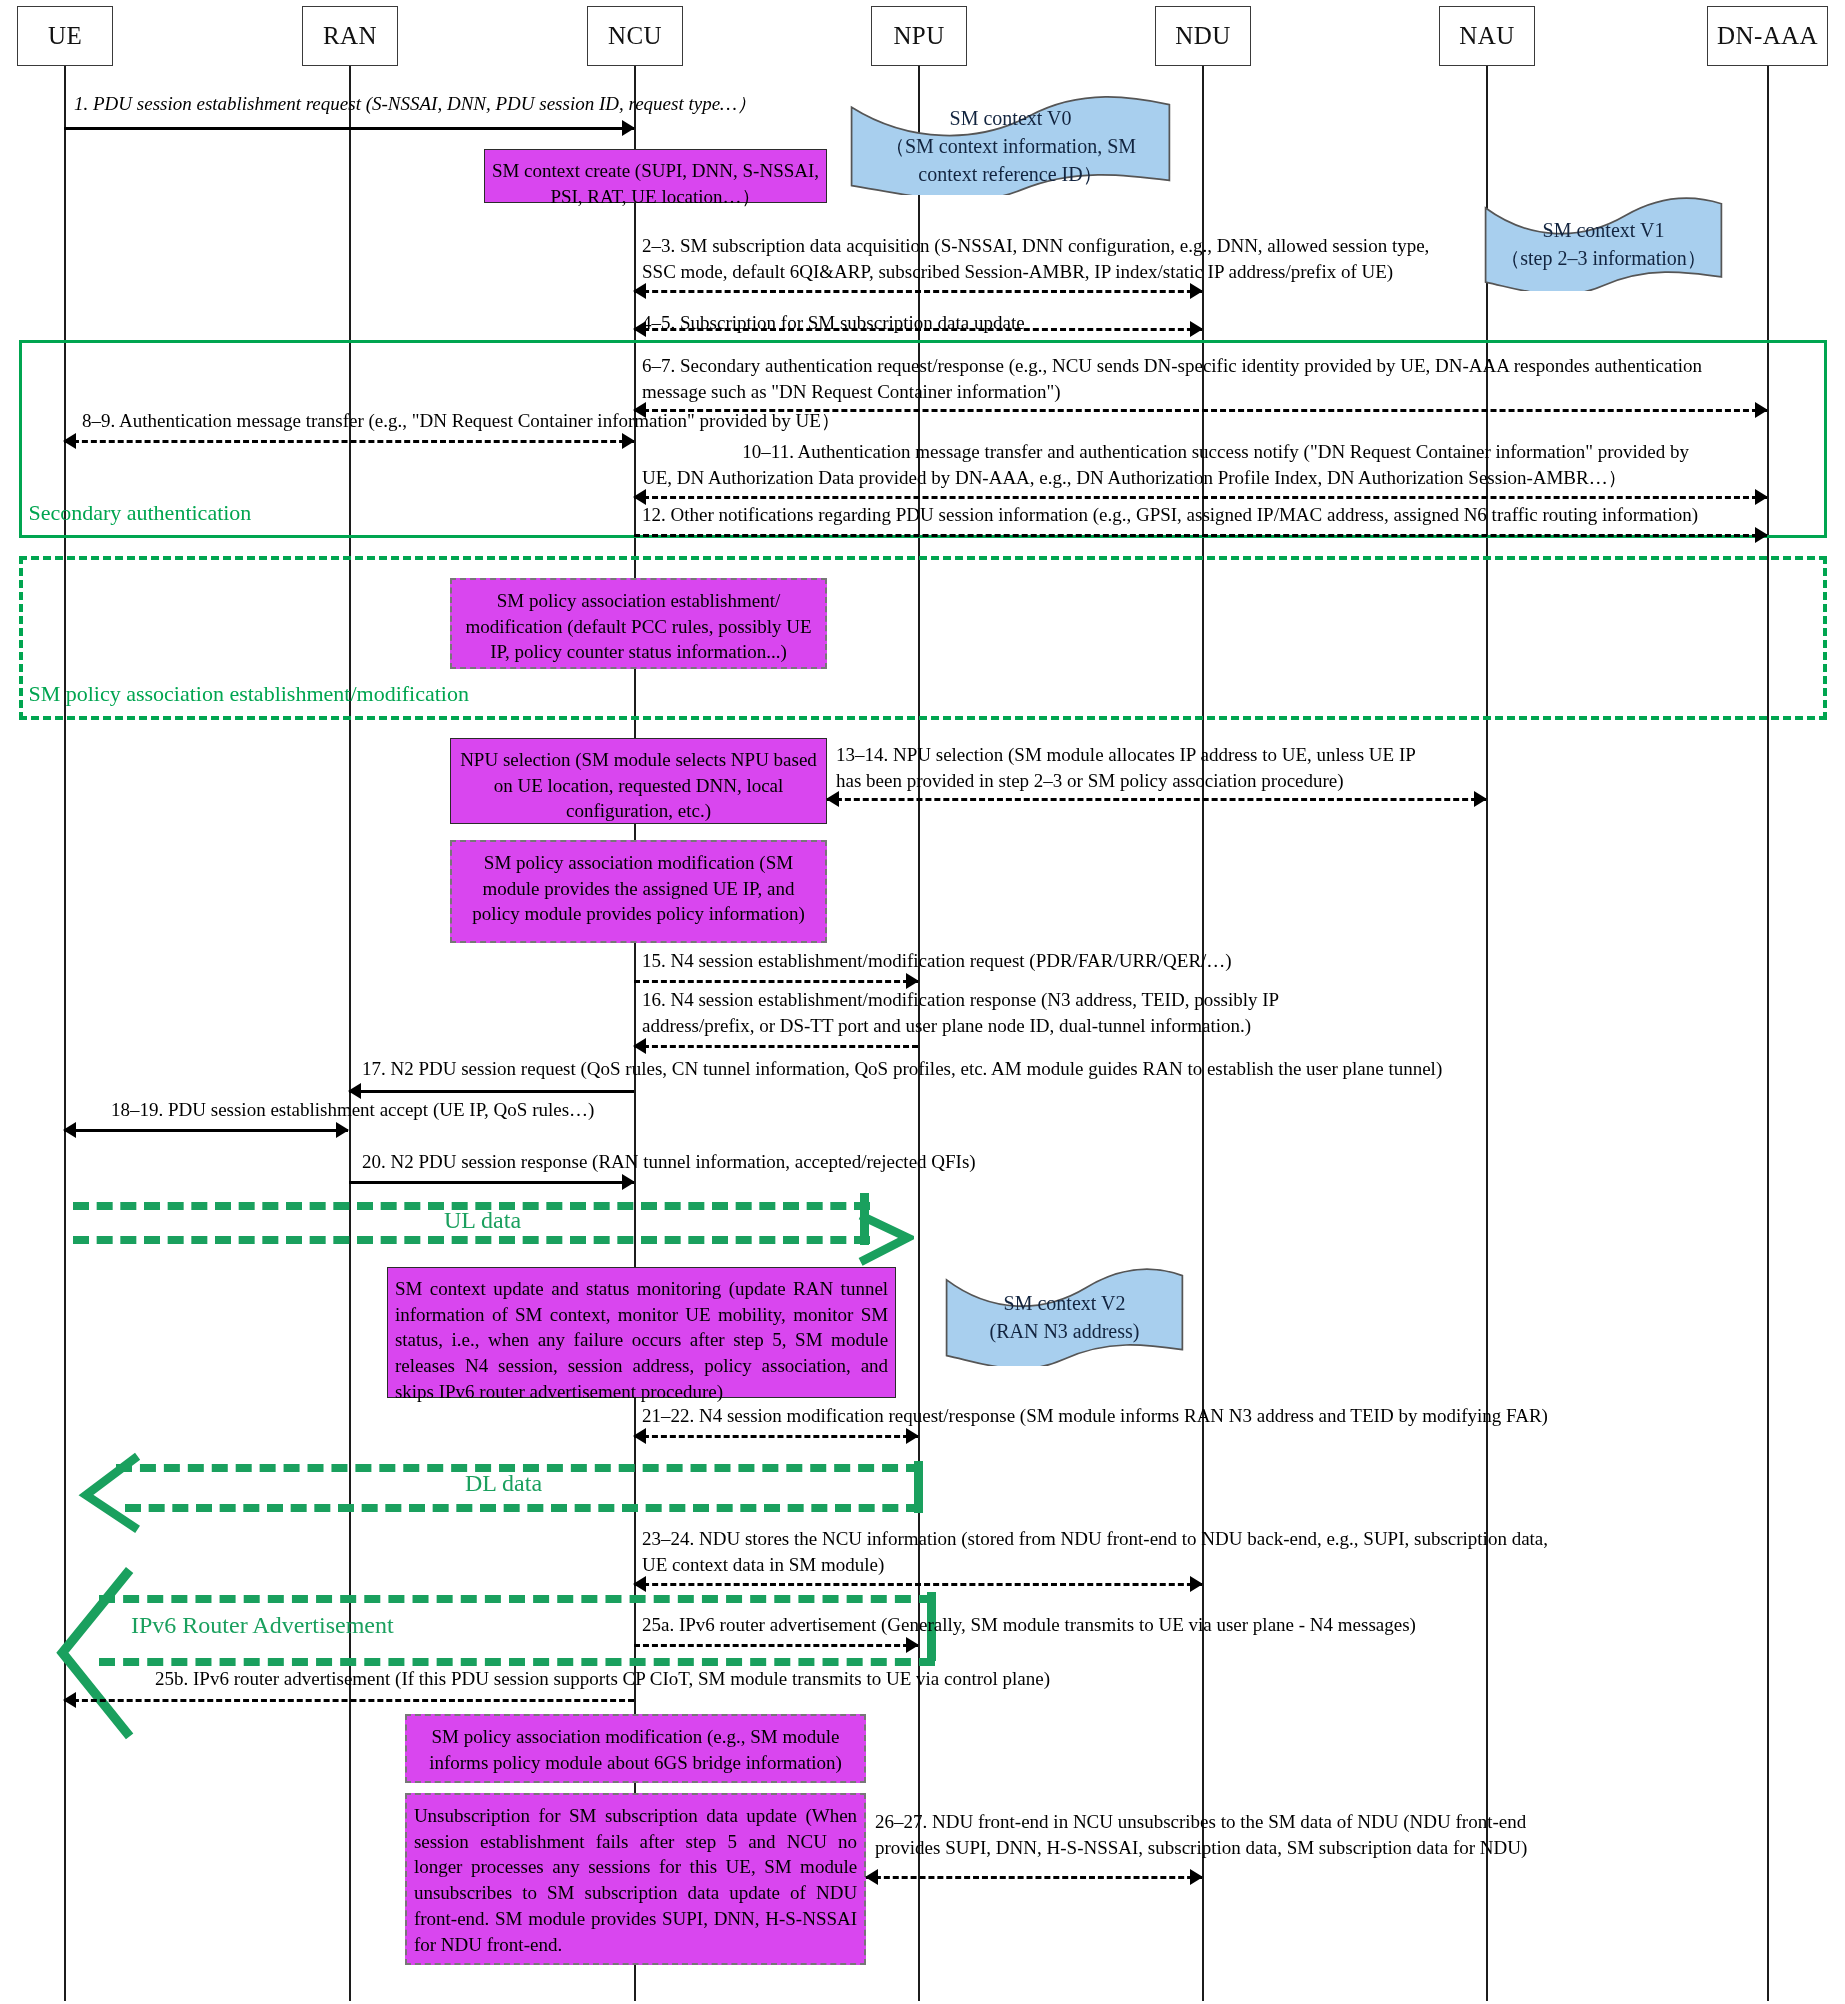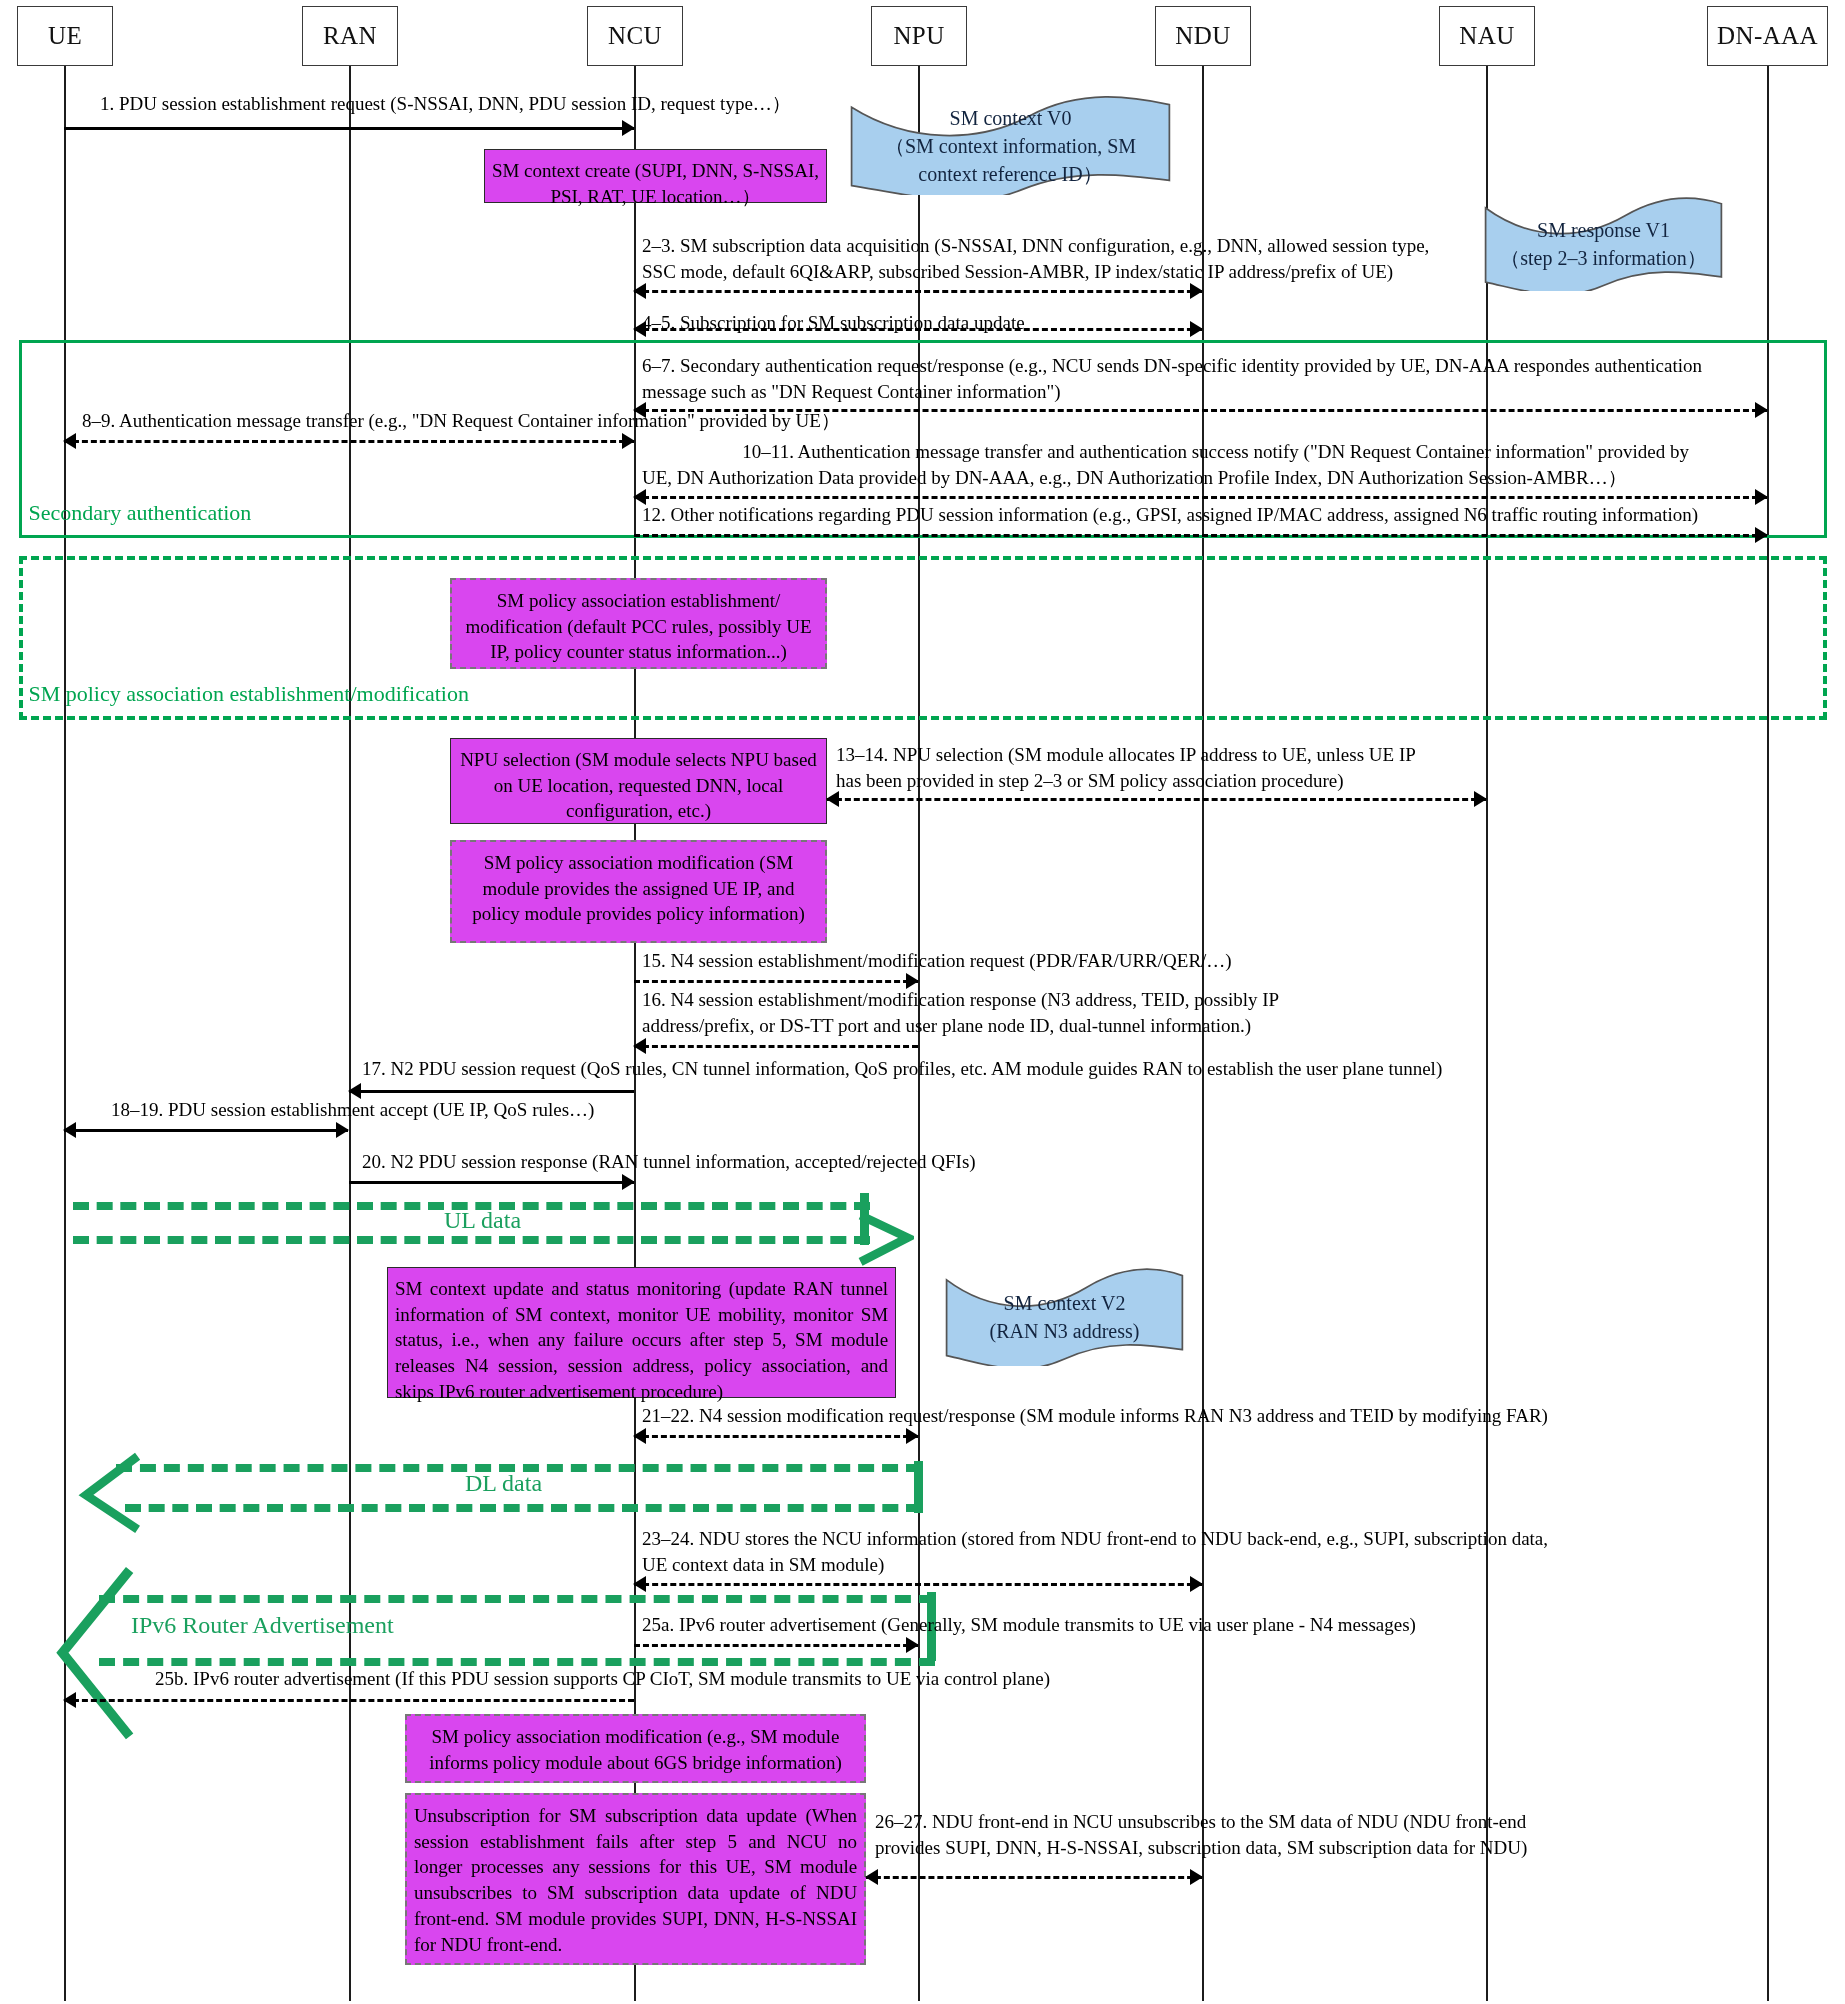--- a/index.html
+++ b/index.html
@@ -75,21 +75,21 @@
   </div>
 
   <div class="lifeline" style="left:64px; top:66px;height:1935px;"></div>
   <div class="lifeline" style="left:349px; top:66px;height:1935px;"></div>
   <div class="lifeline" style="left:634px;top:66px;height:1935px;"></div>
   <div class="lifeline" style="left:918px;top:66px;height:1935px;"></div>
   <div class="lifeline" style="left:1202px;top:66px;height:1935px;"></div>
   <div class="lifeline" style="left:1486px;top:66px;height:1935px;"></div>
   <div class="lifeline" style="left:1767px;top:66px;height:1935px;"></div>
 
-  <div class="msg" style="left:100px;top:91px;width:776px;">1. PDU session establishment request (S-NSSAI, DNN, PDU session ID, request type…）</div>
+  <div class="msg" style="left:74px;top:91px;width:776px;font-style:italic;">1. PDU session establishment request (S-NSSAI, DNN, PDU session ID, request type…）</div>
   <div class="arrow" style="left:64px;top:127px;width:570px;">
     <div class="shaft"></div>
       <div class="head right"></div>
   </div>
 
   <div class="flag" style="left:849px;top:96px;width:323px;height:99px;">
     <svg viewBox="0 0 750 230" preserveAspectRatio="none">
       <path d="M6,26 C140,110 300,110 420,46 C540,-18 660,2 744,20 L744,196 C640,182 520,168 400,218 C280,268 130,228 6,208 Z" fill="#a8cfee" stroke="#555" stroke-width="4"></path>
     </svg>
     <div class="ftext">
@@ -99,21 +99,21 @@
     </div>
   </div>
 
   <div class="note solid center" style="left:484px;top:149px;width:343px;height:54px;">SM context create (SUPI, DNN, S-NSSAI, PSI, RAT, UE location…）</div>
 
   <div class="flag" style="left:1483px;top:196px;width:241px;height:95px;">
     <svg viewBox="0 0 560 220" preserveAspectRatio="none">
       <path d="M6,28 C110,104 230,104 330,46 C430,-12 510,4 554,18 L554,188 C470,176 380,164 280,208 C180,252 90,218 6,200 Z" fill="#a8cfee" stroke="#555" stroke-width="4"></path>
     </svg>
     <div class="ftext">
-      <div>SM response V1</div>
+      <div>SM context V1</div>
       <div>（step 2–3 information）</div>
     </div>
   </div>
 
   <div class="msg" style="left:642px;top:233px;width:1103px;">2–3. SM subscription data acquisition (S-NSSAI, DNN configuration, e.g., DNN, allowed session type,</div>
   <div class="msg" style="left:642px;top:259px;width:1103px;">SSC mode, default 6QI&amp;ARP, subscribed Session-AMBR, IP index/static IP address/prefix of UE)</div>
   <div class="arrow dashed" style="left:634px;top:290px;width:568px;">
     <div class="shaft"></div>
       <div class="head right"></div>
       <div class="head left"></div>

